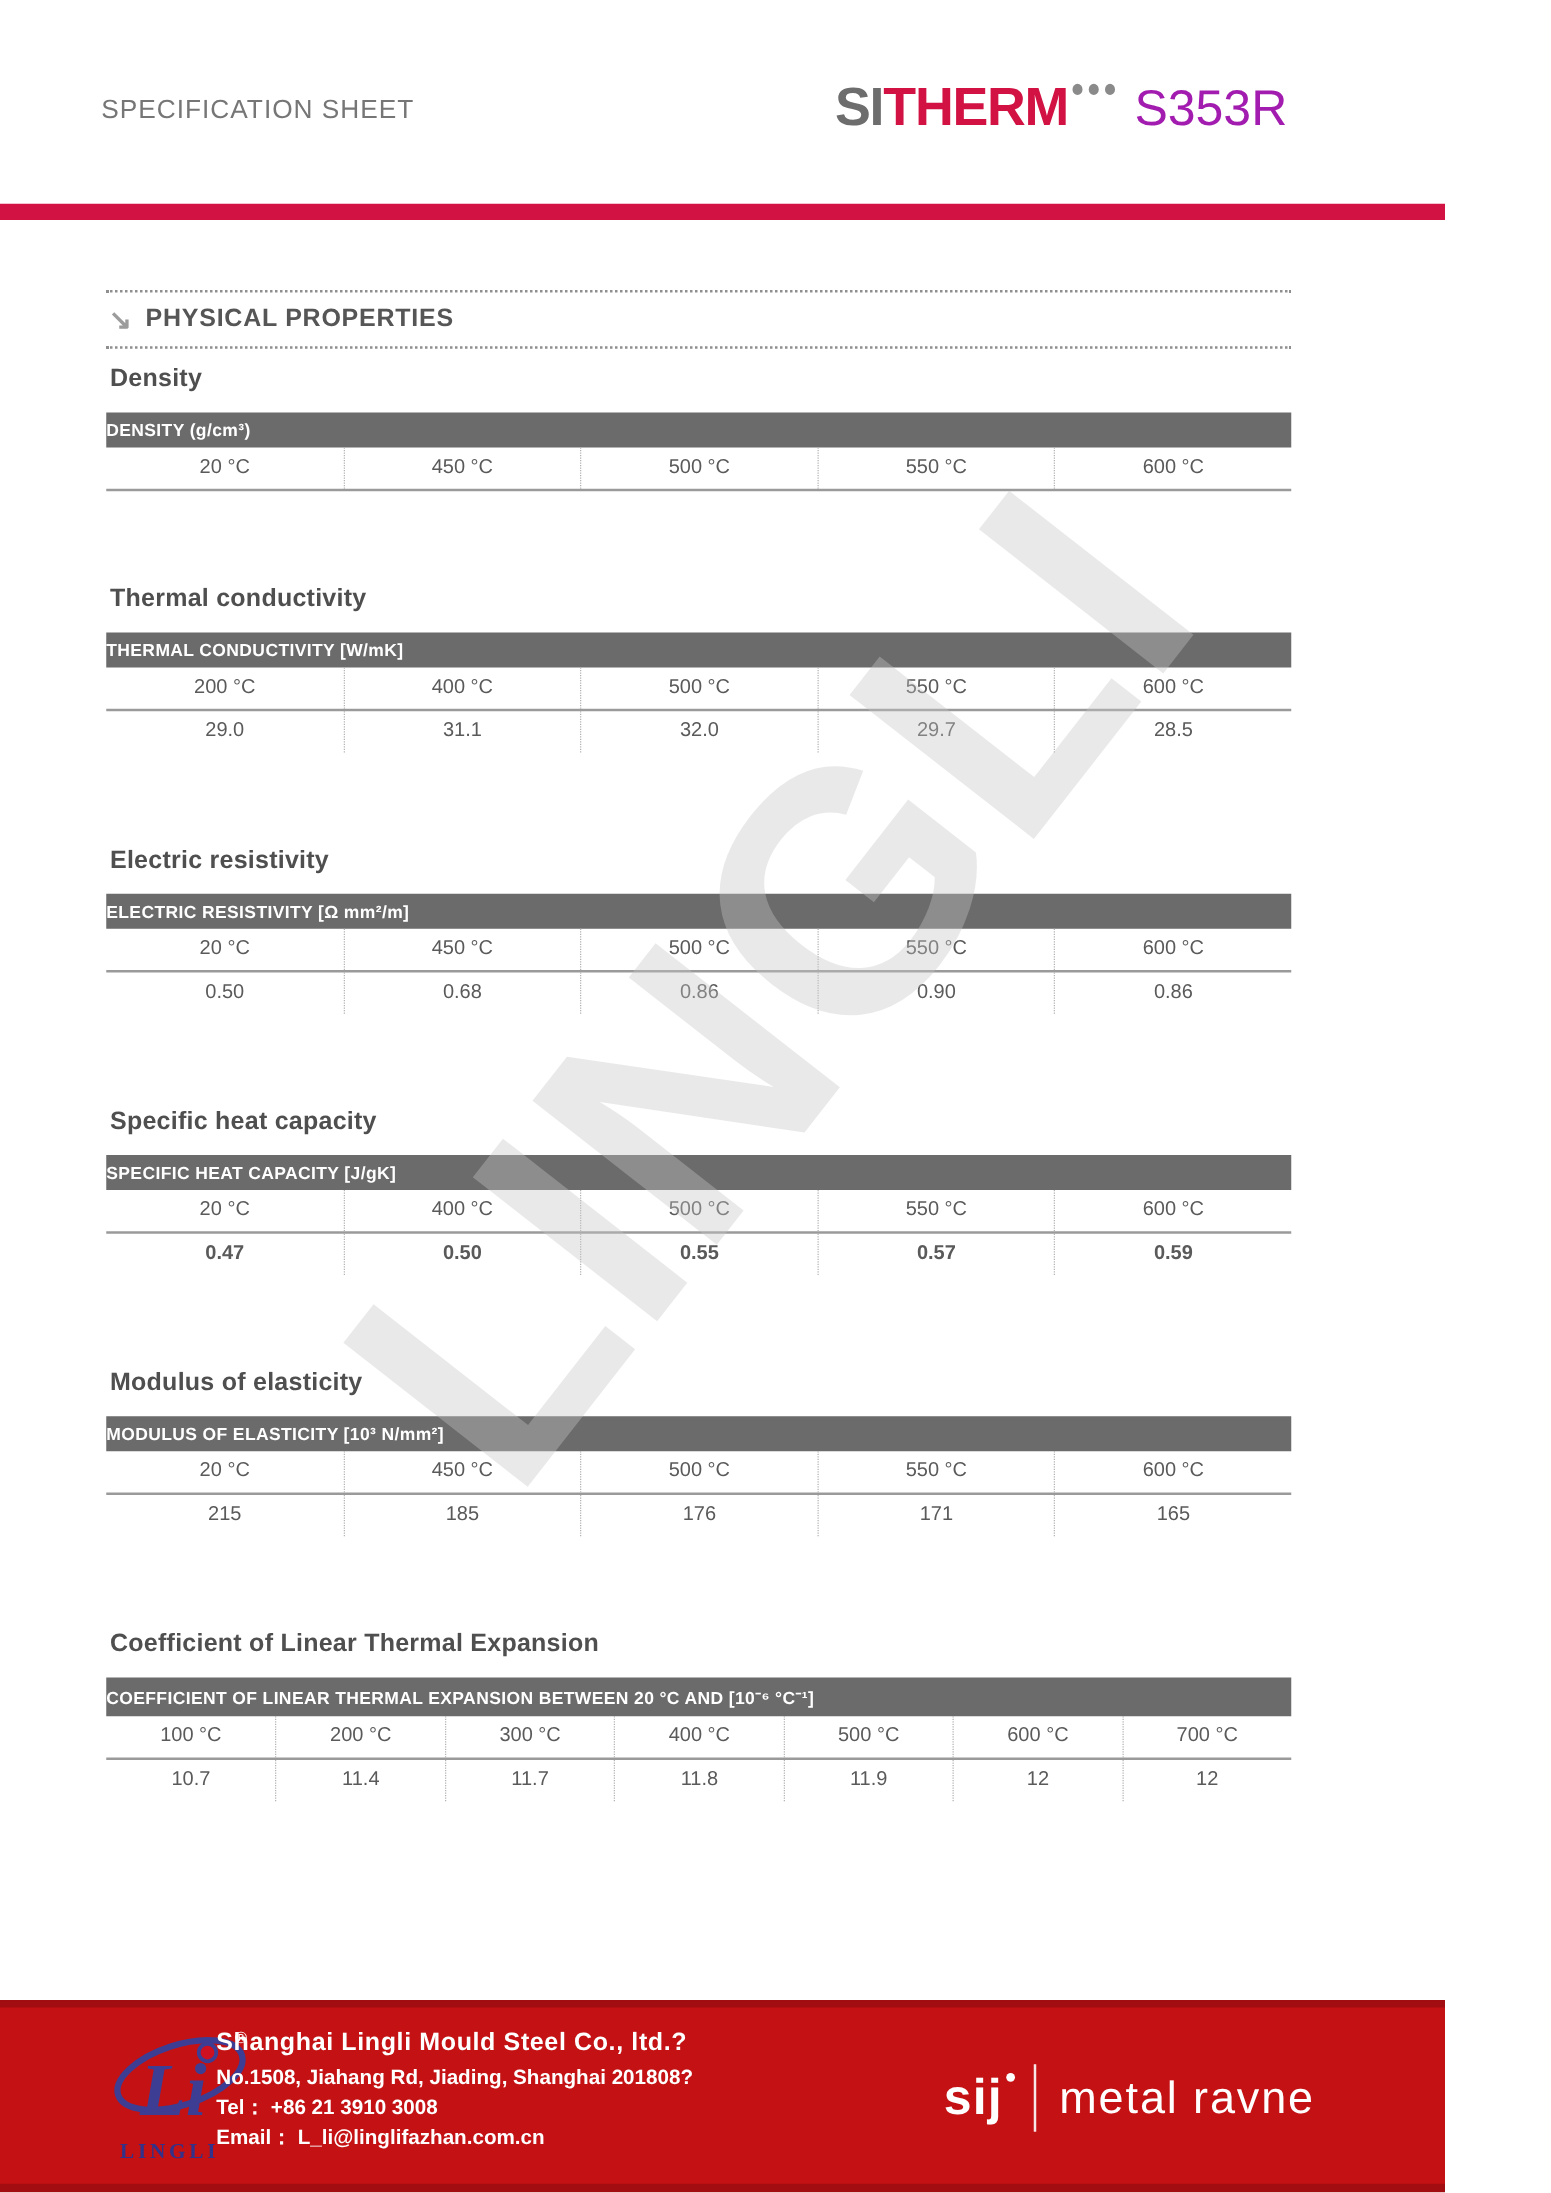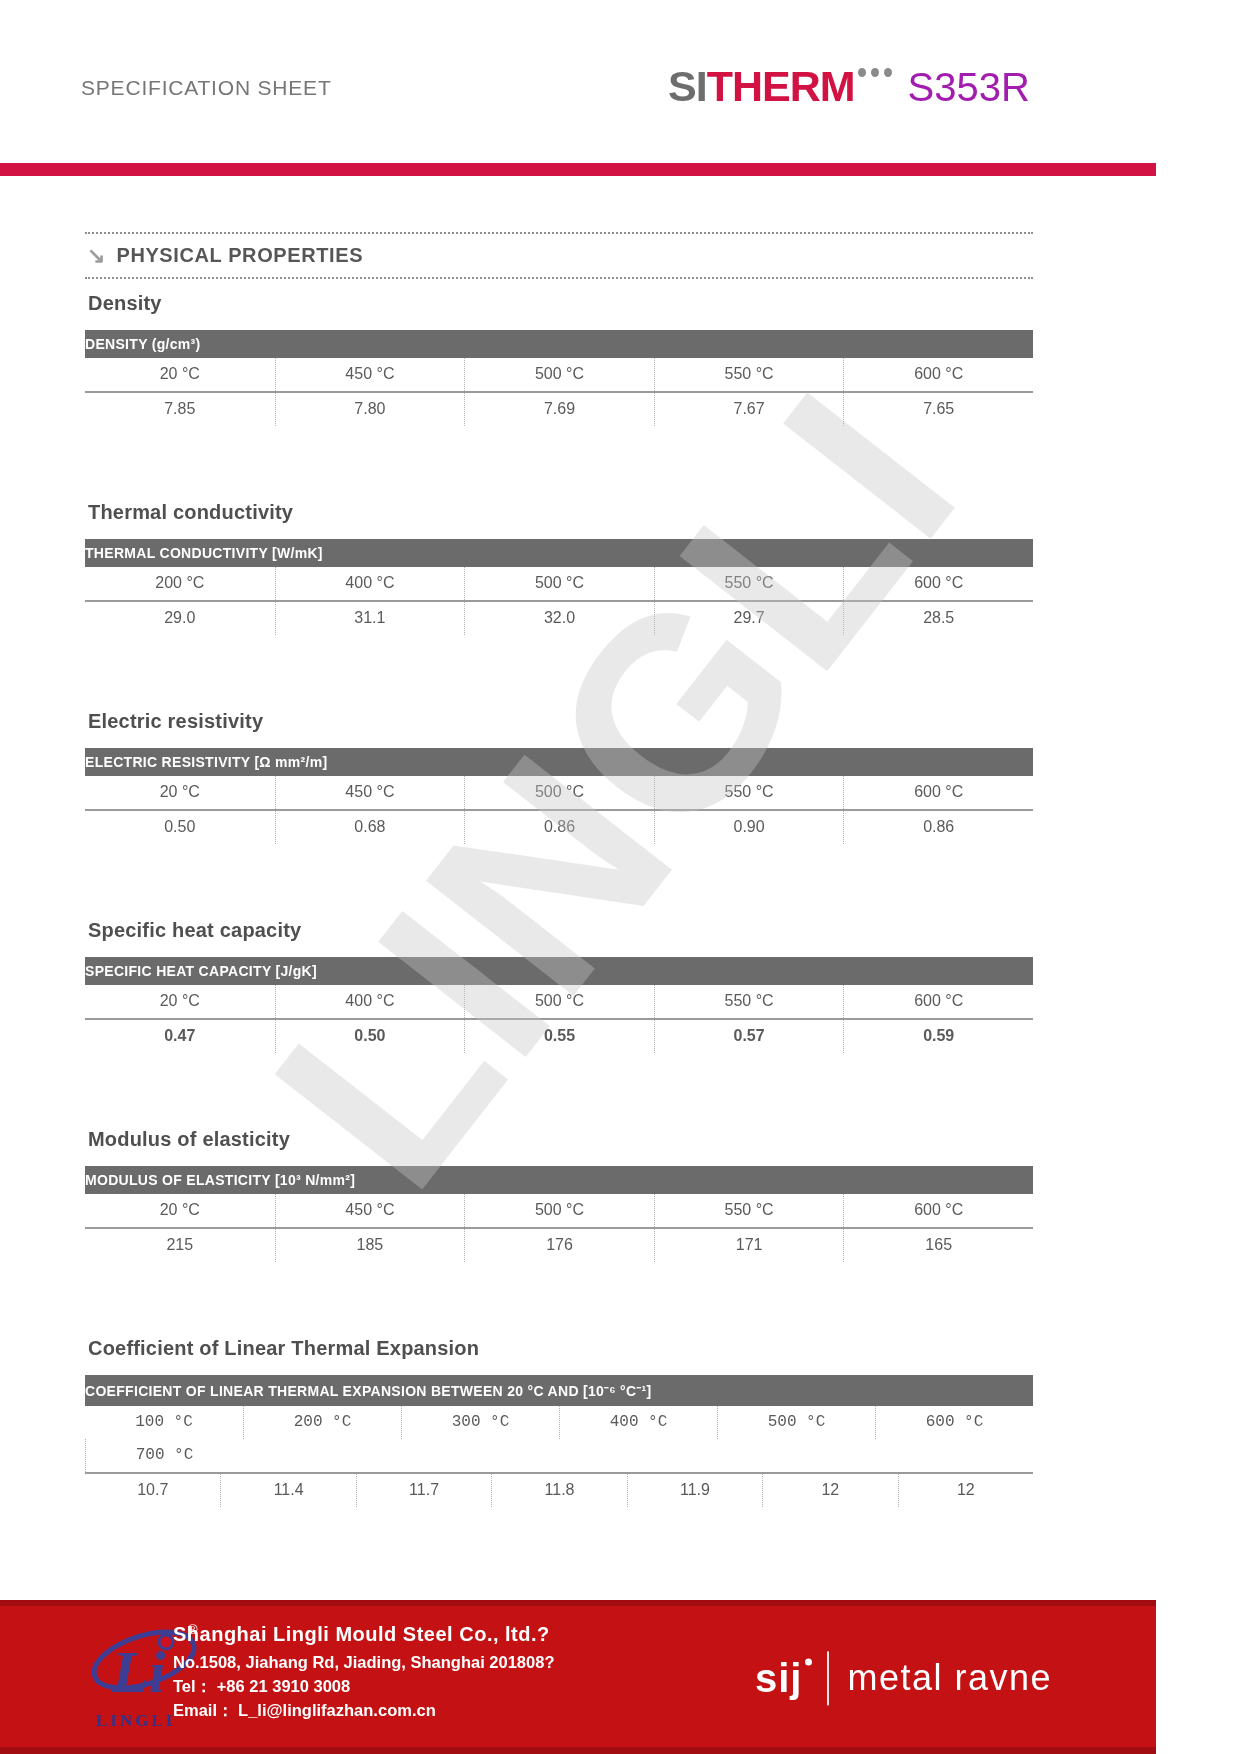--- a/index.html
+++ b/index.html
@@ -88,27 +88,20 @@
           <div class="prop-heading">Density</div>
           <div class="ptable">
             <div class="bar">DENSITY (g/cm³)</div>
             <div class="row temps" style="grid-template-columns: repeat(5, 1fr);">
               <span class="cell">20 °C</span>
               <span class="cell">450 °C</span>
               <span class="cell">500 °C</span>
               <span class="cell">550 °C</span>
               <span class="cell">600 °C</span>
             </div>
-            <div class="row vals" style="grid-template-columns: repeat(5, 1fr);">
-              <span class="cell">7.85</span>
-              <span class="cell">7.80</span>
-              <span class="cell">7.69</span>
-              <span class="cell">7.67</span>
-              <span class="cell">7.65</span>
-            </div>
           </div>
         </div>
         <div class="prop-section">
           <div class="prop-heading">Thermal conductivity</div>
           <div class="ptable">
             <div class="bar">THERMAL CONDUCTIVITY [W/mK]</div>
             <div class="row temps" style="grid-template-columns: repeat(5, 1fr);">
               <span class="cell">200 °C</span>
               <span class="cell">400 °C</span>
               <span class="cell">500 °C</span>
@@ -181,21 +174,21 @@
               <span class="cell">176</span>
               <span class="cell">171</span>
               <span class="cell">165</span>
             </div>
           </div>
         </div>
         <div class="prop-section">
           <div class="prop-heading">Coefficient of Linear Thermal Expansion</div>
           <div class="ptable">
             <div class="bar">COEFFICIENT OF LINEAR THERMAL EXPANSION BETWEEN 20 °C AND [10⁻⁶ °C⁻¹]</div>
-            <div class="row temps" style="grid-template-columns: repeat(6, 1fr); font-family: Liberation Mono, monospace;">
+            <div class="row temps" style="grid-template-columns: repeat(7, 1fr);">
               <span class="cell">100 °C</span>
               <span class="cell">200 °C</span>
               <span class="cell">300 °C</span>
               <span class="cell">400 °C</span>
               <span class="cell">500 °C</span>
               <span class="cell">600 °C</span>
               <span class="cell">700 °C</span>
             </div>
             <div class="row vals" style="grid-template-columns: repeat(7, 1fr);">
               <span class="cell">10.7</span>

